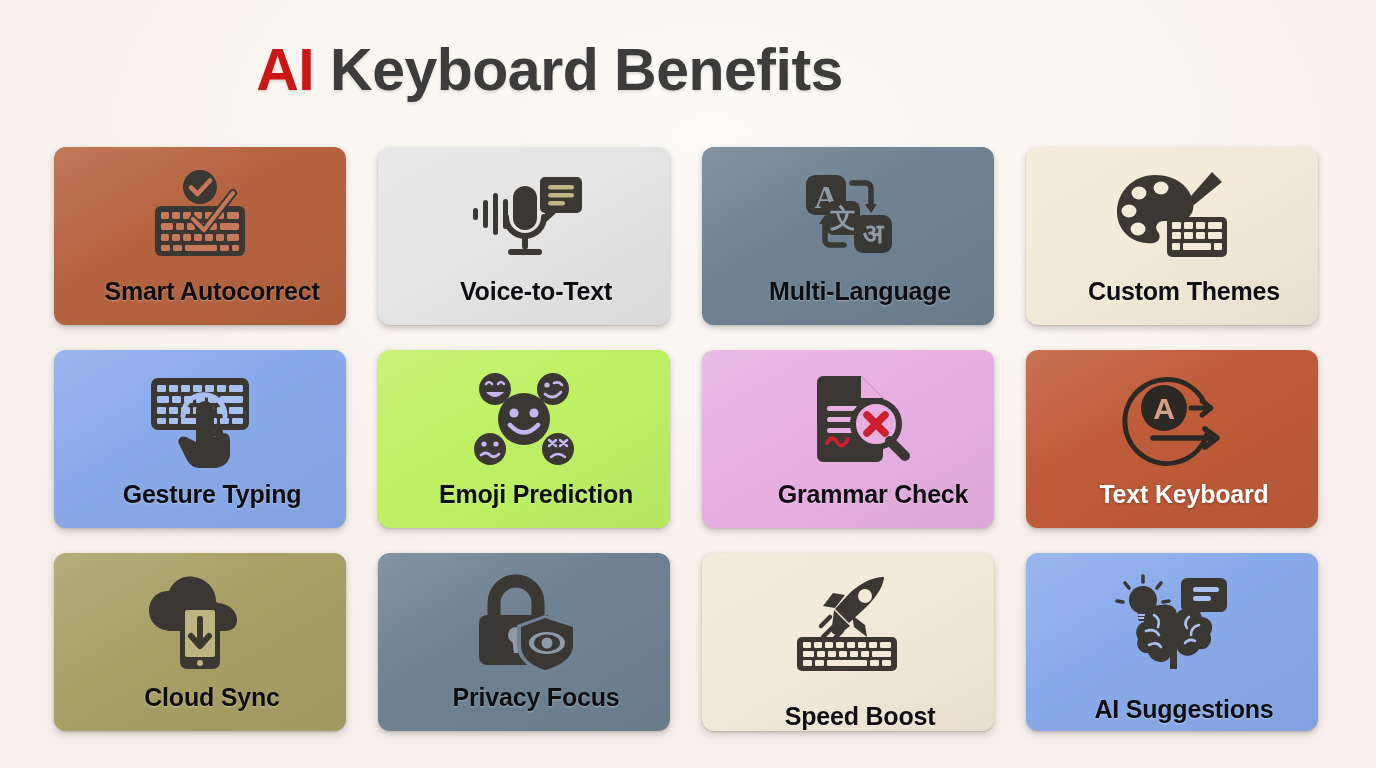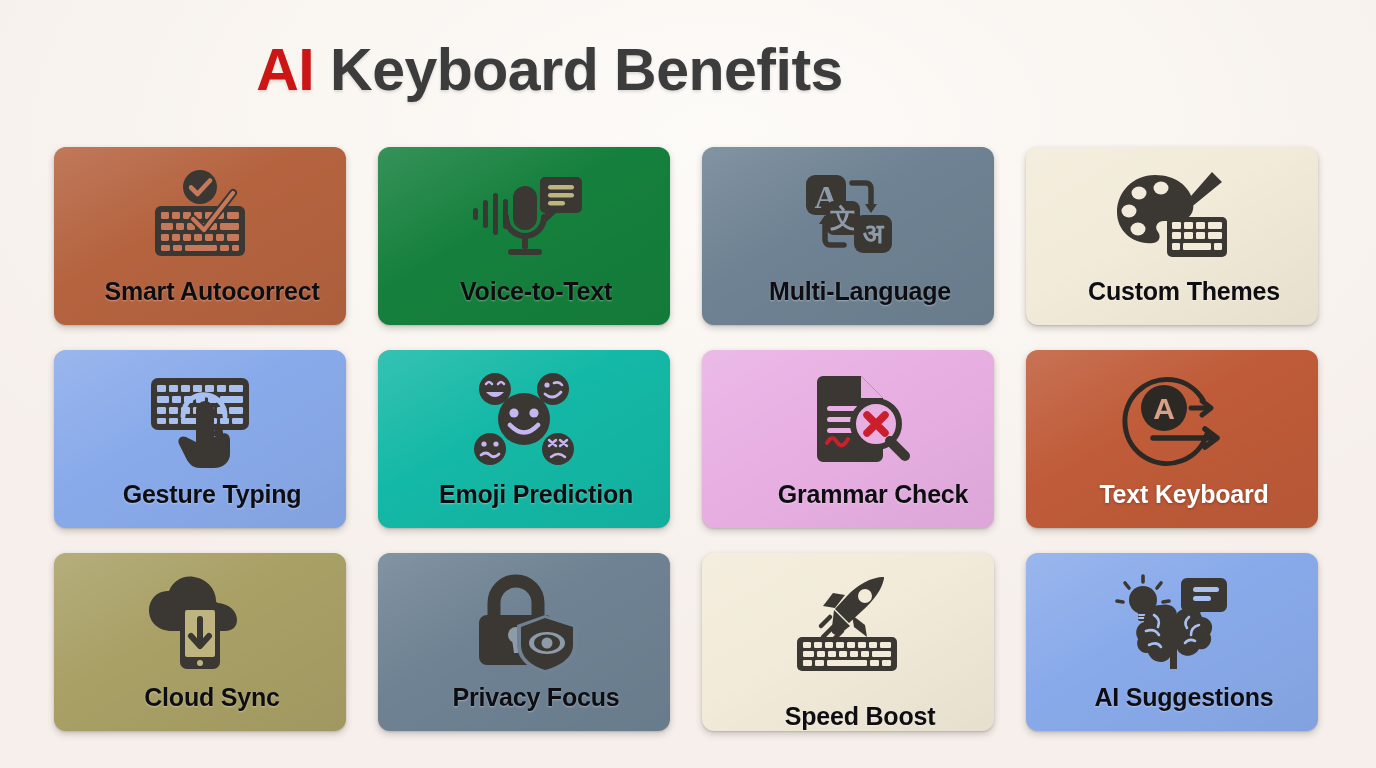--- a/index.html
+++ b/index.html
@@ -152,21 +152,21 @@
             <rect x="79" y="76" width="9" height="6" rx="1.4"></rect>
             <rect x="91" y="76" width="7" height="6" rx="1.4"></rect>
           </g>
           <path d="M52 50 L63 61 L92 24" stroke="#3b3733" stroke-width="8" stroke-linecap="round" stroke-linejoin="round" fill="none"></path>
           <path d="M52 50 L63 61 L92 24" stroke="#c6785a" stroke-width="4.2" stroke-linecap="round" stroke-linejoin="round" fill="none"></path>
         </svg>
       </div>
       <div class="card-label">Smart Autocorrect</div>
     </div>
 
-    <div class="card dark-text" style="background-color: #15803d;">
+    <div class="card dark-text" style="background-color: #e5e5e5;">
       <div class="card-icon">
         <svg width="118" height="96" viewBox="0 0 118 96" fill="none">
           <g fill="#3b3733">
             <rect x="8" y="39" width="5" height="12" rx="2.5"></rect>
             <rect x="18" y="31" width="5" height="28" rx="2.5"></rect>
             <rect x="28" y="24" width="5" height="42" rx="2.5"></rect>
             <rect x="38" y="30" width="5" height="30" rx="2.5"></rect>
           </g>
           <rect x="48" y="17" width="24" height="44" rx="12" fill="#3b3733"></rect>
           <path d="M41 48 a19 19 0 0 0 38 0" stroke="#3b3733" stroke-width="6" fill="none" stroke-linecap="round"></path>
@@ -264,21 +264,21 @@
             <rect x="91" y="46" width="11" height="6" rx="1.3"></rect>
           </g>
           <path d="M42 44 C42 29 55 21 66 23 C77 25 84 33 84 44" stroke="#a7c0f0" stroke-width="5" fill="none" stroke-linecap="round"></path>
           <path d="M55 38 a9 9 0 0 1 18 0 v27 l7 -3 c5 -2 9 1 9 6 l0 14 c0 8 -7 14 -16 14 l-14 0 c-6 0 -10 -3 -13 -8 L38 72 c-2 -5 2 -9 7 -7 l10 5 z" fill="#3b3733"></path>
           <path d="M73 64 l0 -4 c0 -5 9 -5 9 0 l0 5" fill="#3b3733"></path>
         </svg>
       </div>
       <div class="card-label">Gesture Typing</div>
     </div>
 
-    <div class="card dark-text" style="background-color: #14b8a6;">
+    <div class="card dark-text" style="background-color: #bef264;">
       <div class="card-icon">
         <svg width="112" height="96" viewBox="0 0 112 96" fill="none">
           <circle cx="27" cy="17" r="16" fill="#3b3733"></circle>
           <g fill="#c5b5f0">
             <path d="M18 12 q3 -4 6 0" stroke="#c5b5f0" stroke-width="2.6" fill="none" stroke-linecap="round"></path>
             <path d="M30 12 q3 -4 6 0" stroke="#c5b5f0" stroke-width="2.6" fill="none" stroke-linecap="round"></path>
             <path d="M18 20 q9 10 18 0 z"></path>
           </g>
           <circle cx="85" cy="17" r="16" fill="#3b3733"></circle>
           <g>
@@ -407,21 +407,21 @@
             <rect x="26" y="85" width="9" height="6" rx="1.2"></rect>
             <rect x="38" y="85" width="40" height="6" rx="1.2"></rect>
             <rect x="81" y="85" width="9" height="6" rx="1.2"></rect>
             <rect x="93" y="85" width="9" height="6" rx="1.2"></rect>
           </g>
         </svg>
       </div>
       <div class="card-label">Speed Boost</div>
     </div>
 
-    <div class="card dark-text" style="background-color: rgb(137, 170, 234);">
+    <div class="card dark-text" style="background-color: rgb(137, 170, 234); gap: 12px;">
       <div class="card-icon">
         <svg width="118" height="96" viewBox="0 0 118 96" fill="none">
           <g stroke="#3b3733" stroke-width="3.6" stroke-linecap="round">
             <path d="M30 7 L30 1"></path>
             <path d="M16 13 L12 8"></path>
             <path d="M44 13 L48 8"></path>
             <path d="M10 27 L4 26"></path>
             <path d="M50 27 L56 26"></path>
           </g>
           <circle cx="30" cy="25" r="14" fill="#3b3733"></circle>

